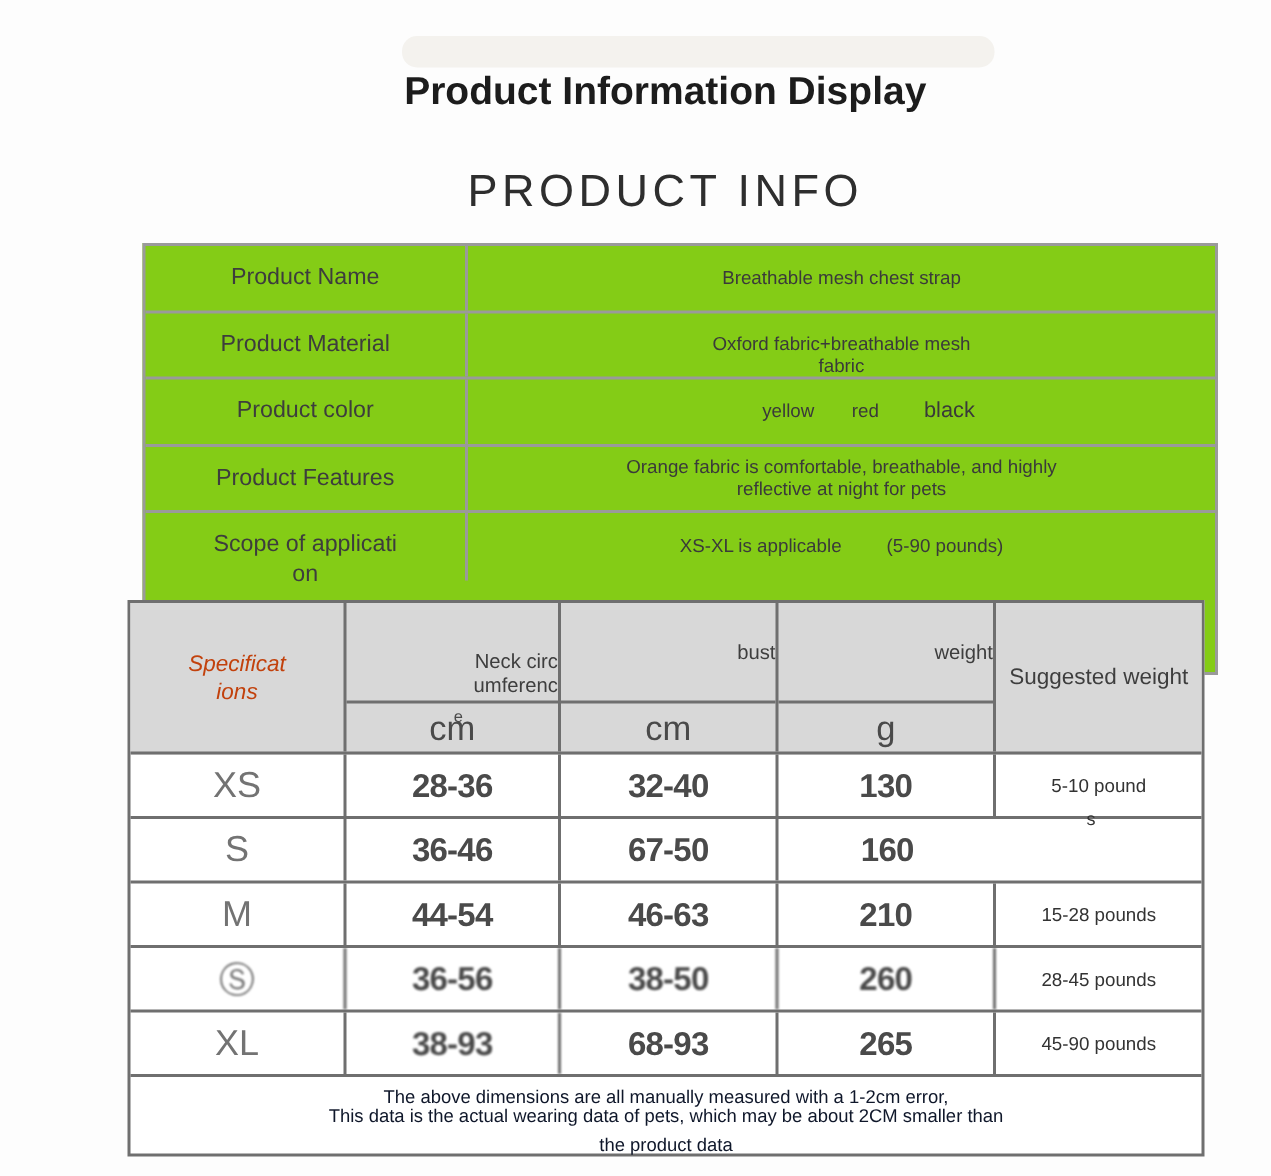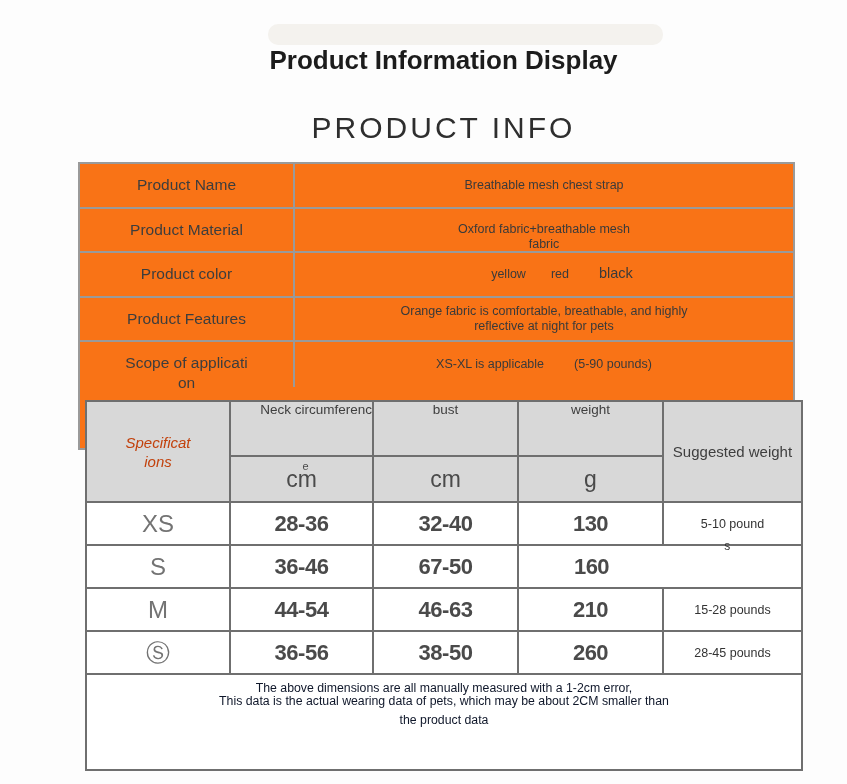--- a/index.html
+++ b/index.html
@@ -24,22 +24,22 @@
     position:absolute; left:85px; top:45px; width:717px;
     text-align:center; font-size:26px; font-weight:bold; color:#1c1c1c;
   }
   .title-sub {
     position:absolute; left:85px; top:111px; width:717px;
     text-align:center; font-size:30px; font-weight:500; letter-spacing:3px; color:#2e2e2e;
   }
 
   
   .info-table {
-    position:absolute; left:78px; top:162px; width:717px; height:288px;
-    border:2px solid var(--border1); background:#f97316;
+    position:absolute; left:95px; top:162px; width:717px; height:288px;
+    border:2px solid var(--border1); background:#84cc16;
   }
   .i-row { display:flex; height:44.6px; border-bottom:2px solid var(--border1); }
   .i-row:last-child { border-bottom:none; }
   .i-label {
     width:215px; border-right:2px solid var(--border1);
     display:flex; flex-direction:column; align-items:center; justify-content:center;
     font-size:15.5px; color:#3d3d3d; text-align:center; line-height:20px;
     overflow:visible; position:relative;
   }
   .i-value {
@@ -59,22 +59,22 @@
   .size-table {
     position:absolute; left:85px; top:400px; width:718px; height:371px;
     border:2px solid var(--border2); background:#fff; color:var(--text-val);
   }
   .s-header { display:flex; height:101px; border-bottom:2px solid var(--border2); background:var(--header-bg); }
   .s-col { border-right:2px solid var(--border2); display:flex; flex-direction:column; }
   .s-col:last-child { border-right:none; }
   .w1{width:144px;} .w2{width:143px;} .w3{width:145px;} .w4{width:145px;} .w5{width:141px; flex:1;}
   .spec-cell { align-items:center; justify-content:center; font-size:15px; color:#c2410c; text-align:center; line-height:19px;font-style:italic; }
   .hdr-split .name {
-    height:55px; border-bottom:2px solid var(--border2);
-    display:flex; flex-direction:row; align-items:flex-start; justify-content:flex-end;
+    height:67px; border-bottom:2px solid var(--border2);
+    display:flex; flex-direction:column; align-items:flex-end; justify-content:flex-end;
     font-size:13.5px; line-height:16px; color:#3e3e3e; padding-bottom:2px;
   }
   .hdr-split .name.single { justify-content:center; padding-bottom:0; }
   .hdr-split .unit {
     flex:1; display:flex; align-items:center; justify-content:center;
     font-size:23px; color:#4a4a4a; position:relative;
   }
   .unit-overlay {
     position:absolute; top:3px; left:calc(50% + 1px); font-size:11px; color:#4a4a4a;
   }
@@ -213,20 +213,27 @@
     </div>
 
     <div class="s-row">
       <div class="s-cell w1 size-name garbled">Ⓢ</div>
       <div class="s-cell w2 num-val garbled">36-56</div>
       <div class="s-cell w3 num-val garbled">38-50</div>
       <div class="s-cell w4 num-val garbled">260</div>
       <div class="s-cell w5 sug-val">28-45 pounds</div>
     </div>
 
+    <div class="s-row">
+      <div class="s-cell w1 size-name">XL</div>
+      <div class="s-cell w2 num-val garbled">38-93</div>
+      <div class="s-cell w3 num-val">68-93</div>
+      <div class="s-cell w4 num-val">265</div>
+      <div class="s-cell w5 sug-val">45-90 pounds</div>
+    </div>
 
     <div class="note-row">
       <div class="note-line nl1">The above dimensions are all manually measured with a 1-2cm error,</div>
       <div class="note-line nl2">This data is the actual wearing data of pets, which may be about 2CM smaller than</div>
       <div class="note-line nl3">the product data</div>
     </div>
 
   </div>
 
 </div>

